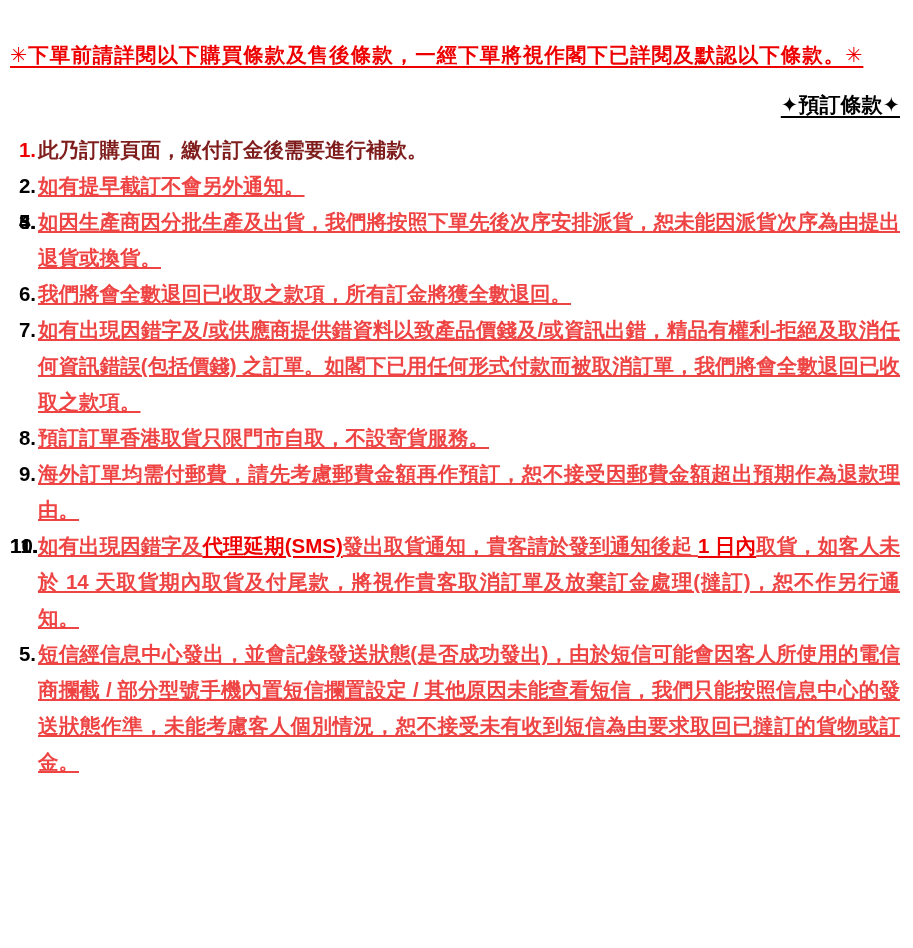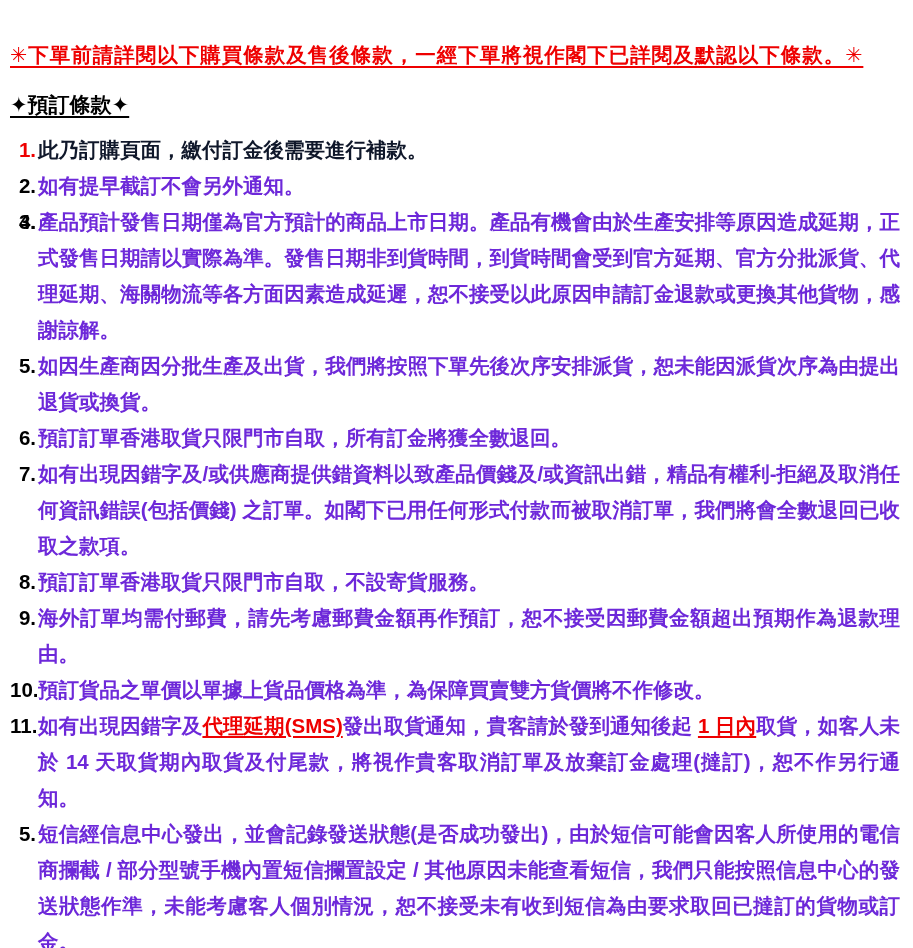--- a/index.html
+++ b/index.html
@@ -31,20 +31,21 @@
     text-decoration-thickness: 2px;
     text-underline-offset: 4px;
     margin: 0 0 20px 0;
     white-space: nowrap;
   }
   .section-heading {
     color: #000000;
     font-size: 21px;
     line-height: 30px;
     margin: 0 0 12px 0;
+    text-align: right;
   }
   .section-heading .underlined {
     text-decoration: underline;
     text-decoration-thickness: 2px;
     text-underline-offset: 4px;
   }
   .terms-list {
     margin: 0;
     padding: 0;
   }
@@ -56,22 +57,22 @@
     text-align: justify;
     text-justify: inter-ideograph;
   }
   .term-item .num {
     position: absolute;
     left: 0;
     top: 0;
     width: 26px;
     text-align: right;
   }
-  .run.normal { color: #6d28d9; }
-  .run.red    { color: #0f172a; }
+  .run.normal { color: #ef4444; text-decoration: underline; }
+  .run.red    { color: #7f1d1d; }
   .term-item .num.red { color: #ee0000; }
   .run.redu {
     color: #ee0000;
     text-decoration: underline;
     text-decoration-thickness: 2px;
     text-underline-offset: 3px;
   }
 </style>
 </head>
 <body>
@@ -81,24 +82,24 @@
   <div class="main-heading">✳下單前請詳閱以下購買條款及售後條款，一經下單將視作閣下已詳閱及默認以下條款。✳</div>
 
   <div class="section-heading">
     <span class="underlined">✦預訂條款✦</span>
   </div>
 
   <div class="terms-list">
       <div class="term-item"><span class="num red">1.</span><span class="run red">此乃訂購頁面，繳付訂金後需要進行補款。</span></div>
       <div class="term-item"><span class="num">2.</span><span class="run normal">如有提早截訂不會另外通知。</span></div>
       <div class="term-item"><span class="num">3.</span></div>
-      <div class="term-item"><span class="num">4.</span><span class="run normal">產品預計發售日期僅為官方預計的商品上市日期。產品有機會由於生產安排等原因造成延期，正式發售日期請以實際為準。發售日期非到貨時間，到貨時間會受到官方延期、官方分批派貨、代理延期、海關物流等各方面因素造成延遲，恕不接受以此原因申請訂金退款或更換其他貨物，感謝諒解。</span></div>
+      <div class="term-item"><span class="num">4.</span></div>
       <div class="term-item"><span class="num">5.</span><span class="run normal">如因生產商因分批生產及出貨，我們將按照下單先後次序安排派貨，恕未能因派貨次序為由提出退貨或換貨。</span></div>
-      <div class="term-item"><span class="num">6.</span><span class="run normal">預訂訂單香港取貨只限門市自取，所有訂金將獲全數退回。</span></div>
+      <div class="term-item"><span class="num">6.</span><span class="run normal">我們將會全數退回已收取之款項，所有訂金將獲全數退回。</span></div>
       <div class="term-item"><span class="num">7.</span><span class="run normal">如有出現因錯字及/或供應商提供錯資料以致產品價錢及/或資訊出錯，精品有權利-拒絕及取消任何資訊錯誤(包括價錢) 之訂單。如閣下已用任何形式付款而被取消訂單，我們將會全數退回已收取之款項。</span></div>
       <div class="term-item"><span class="num">8.</span><span class="run normal">預訂訂單香港取貨只限門市自取，不設寄貨服務。</span></div>
       <div class="term-item"><span class="num">9.</span><span class="run normal">海外訂單均需付郵費，請先考慮郵費金額再作預訂，恕不接受因郵費金額超出預期作為退款理由。</span></div>
-      <div class="term-item"><span class="num">10.</span><span class="run normal">預訂貨品之單價以單據上貨品價格為準，為保障買賣雙方貨價將不作修改。</span></div>
+      <div class="term-item"><span class="num">10.</span></div>
       <div class="term-item"><span class="num">11.</span><span class="run normal">如有出現因錯字及</span><span class="run redu">代理延期(SMS)</span><span class="run normal">發出取貨通知，貴客請於發到通知後起 </span><span class="run redu">1 日內</span><span class="run normal">取貨，如客人未於 14 天取貨期內取貨及付尾款，將視作貴客取消訂單及放棄訂金處理(撻訂)，恕不作另行通知。</span></div>
       <div class="term-item"><span class="num">5.</span><span class="run normal">短信經信息中心發出，並會記錄發送狀態(是否成功發出)，由於短信可能會因客人所使用的電信商攔截 / 部分型號手機內置短信攔置設定 / 其他原因未能查看短信，我們只能按照信息中心的發送狀態作準，未能考慮客人個別情況，恕不接受未有收到短信為由要求取回已撻訂的貨物或訂金。</span></div>
     </div>
 
 </div>
 
 </body></html>

